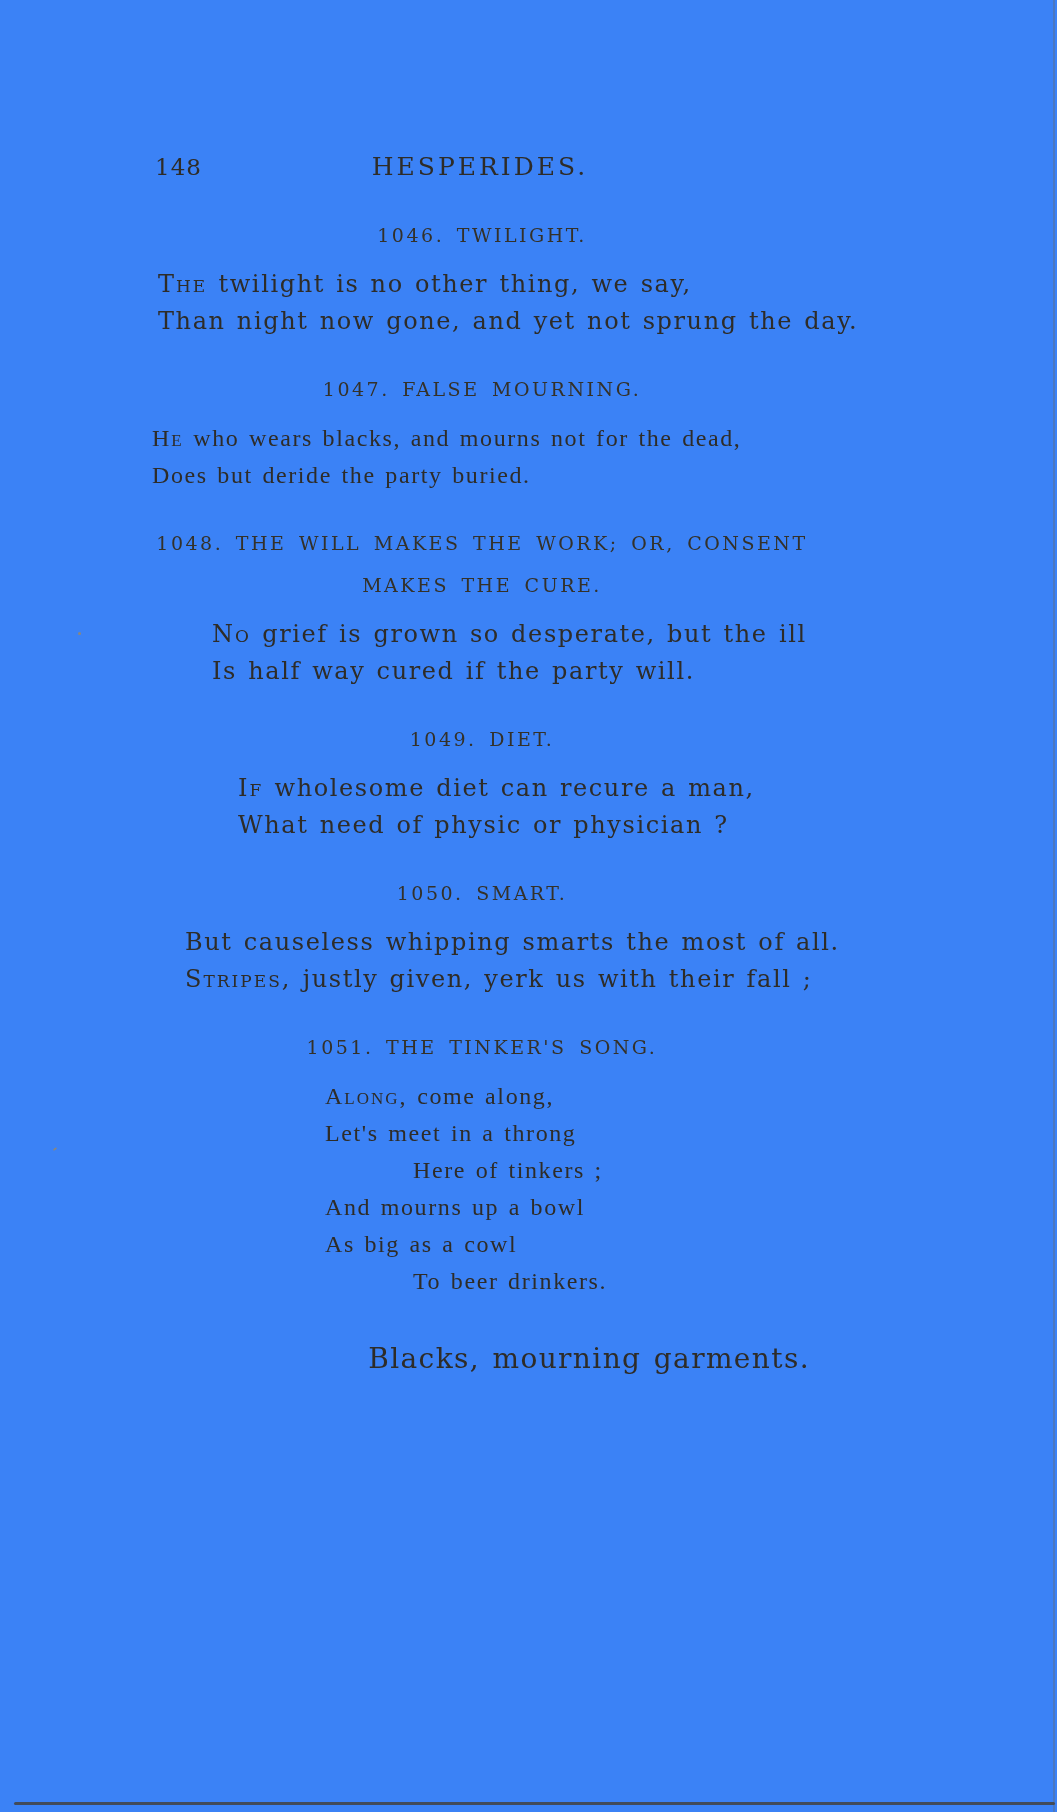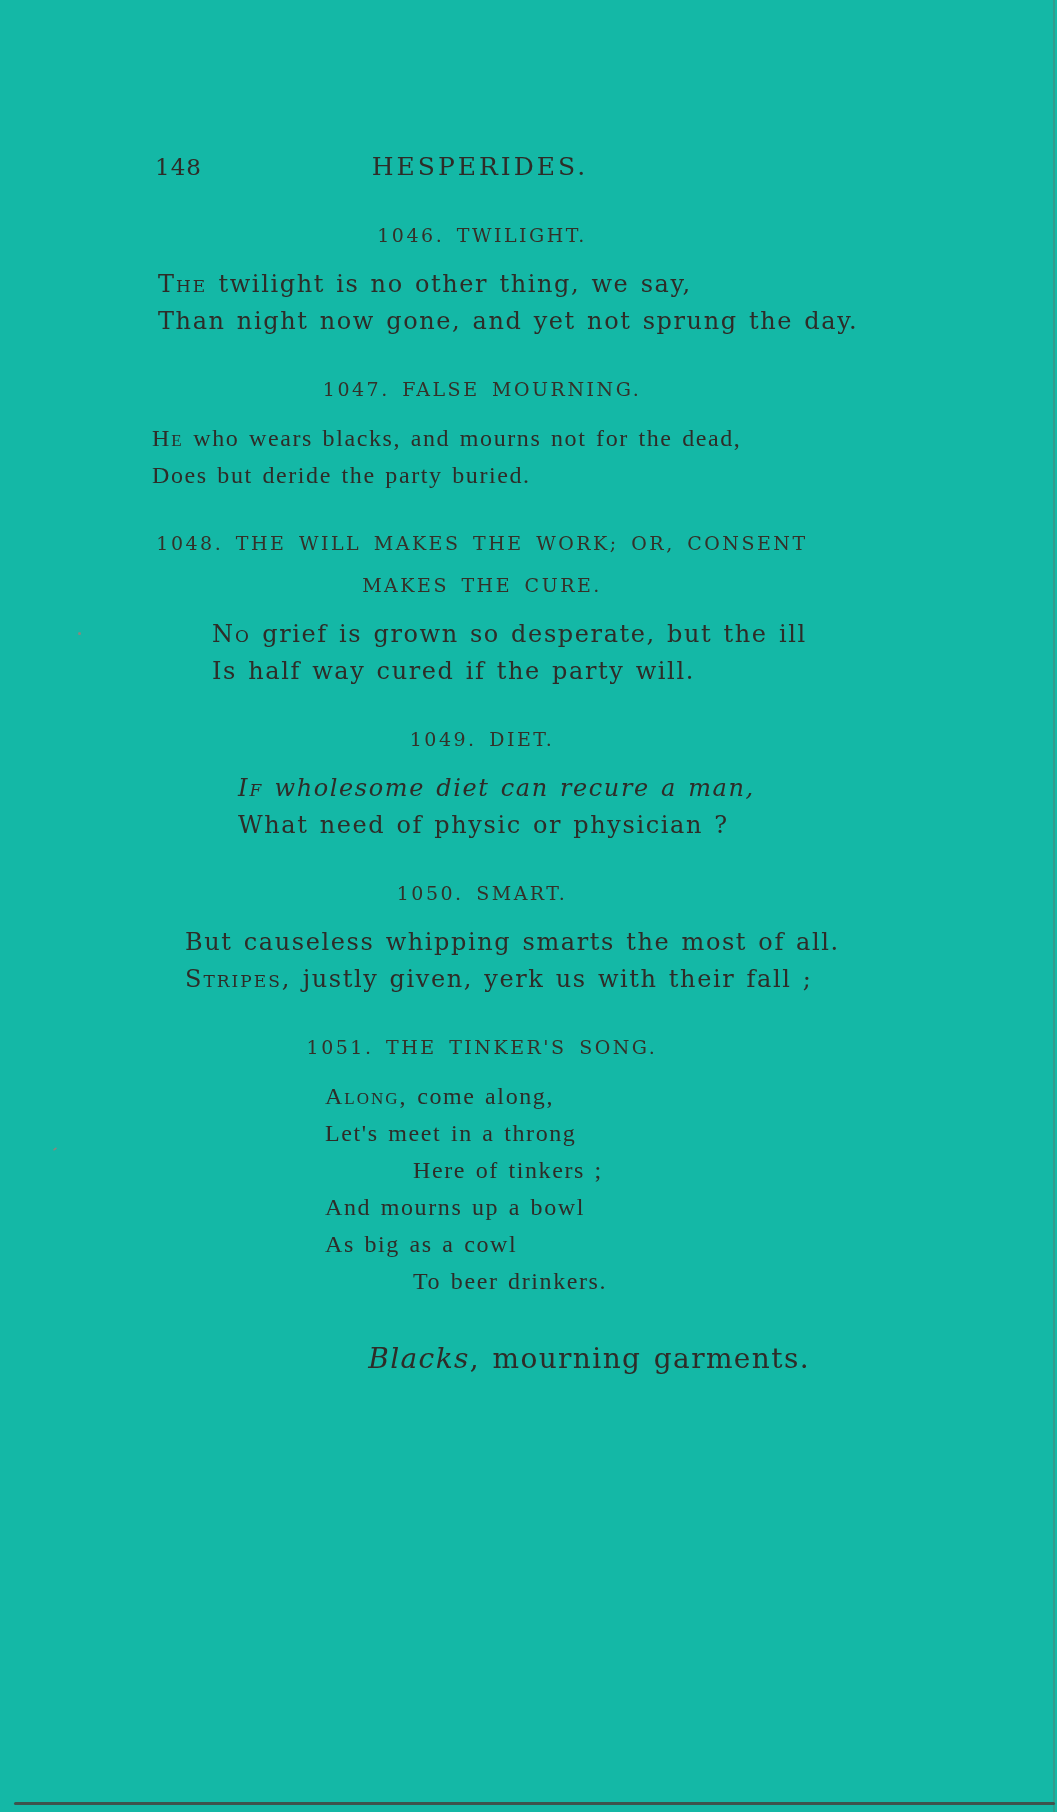--- a/index.html
+++ b/index.html
@@ -8,21 +8,21 @@
     width: 1057px;
     height: 1812px;
     position: relative;
     font-family: "DejaVu Serif", "Liberation Serif", serif;
     color: #2e2c28;
     overflow: hidden;
   }
   .page {
     position: absolute;
     inset: 0;
-    background: #14b8a6;
+    background: #3b82f6;
   }
   .edge-bottom {
     position: absolute;
     left: 14px; right: 2px; bottom: 7px;
     height: 3px;
     background: #44423d;
     opacity: 0.85;
     border-radius: 2px;
   }
   .edge-right {
@@ -66,21 +66,21 @@
   }
   .poem-title.second-line { margin-top: 6px; }
   .poem-lines p {
     font-size: 24px;
     line-height: 37px;
     letter-spacing: 1.6px;
     word-spacing: 2px;
     white-space: nowrap;
   }
   .sc { font-variant: small-caps; letter-spacing: 2px; }
-  .italic { font-style: italic; }
+  .italic { }
 
   .ind-a { margin-left: 8px; }    
   .ind-b { margin-left: 2px; font-family: Liberation Serif, serif; }    
   .ind-c { margin-left: 62px; }   
   .ind-d { margin-left: 88px; }   
   .ind-e { margin-left: 35px; }   
   .ind-f { margin-left: 175px; font-family: Liberation Serif, serif; }  
   .indent { margin-left: 88px; }  
 
   .footnote {

